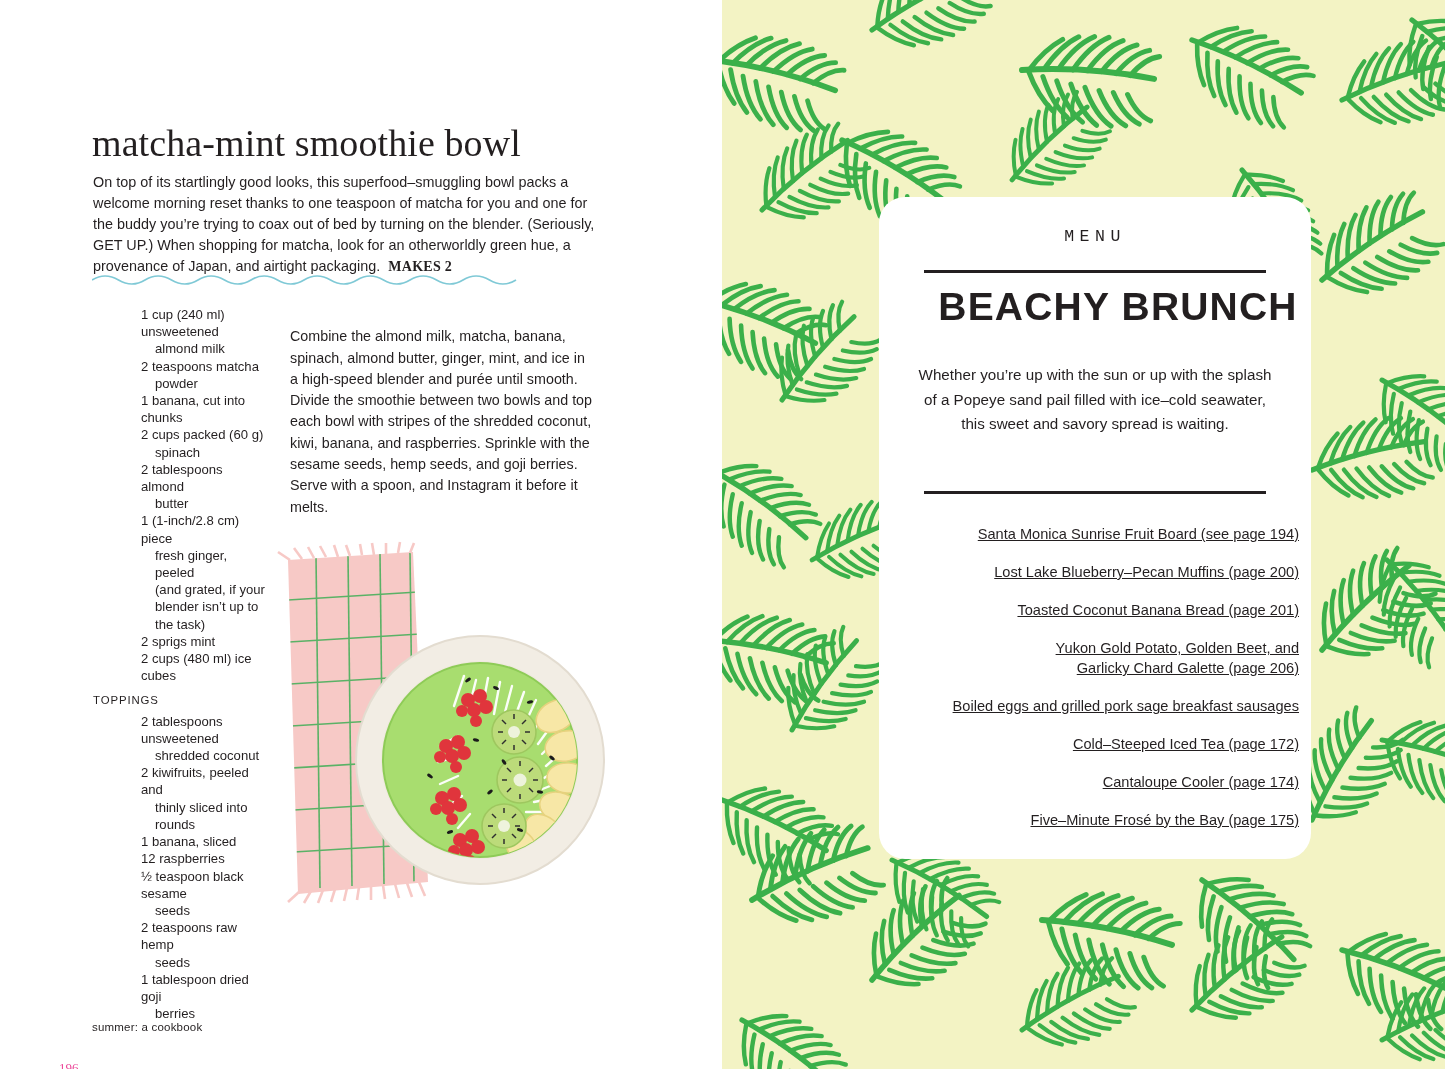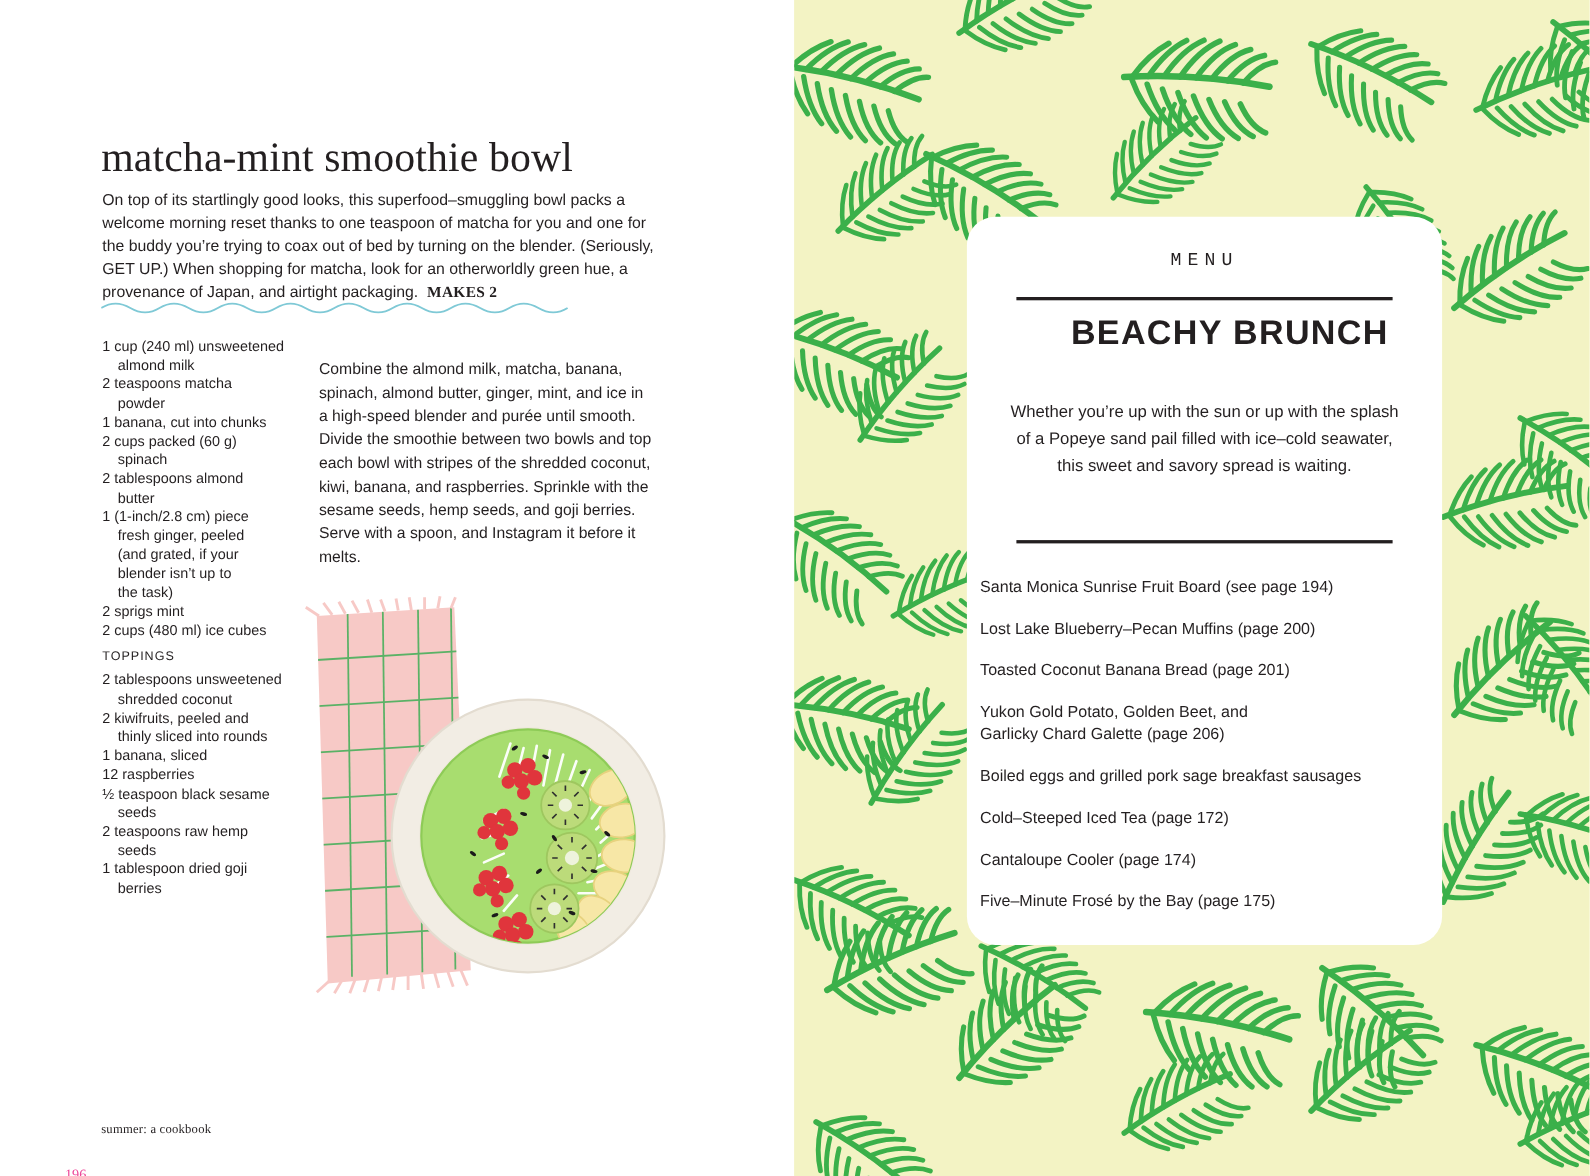--- a/index.html
+++ b/index.html
@@ -62,20 +62,21 @@
     position: absolute;
     left: 93px; top: 306px;
     width: 172px;
     font-size: 13.1px;
     line-height: 17.2px;
     color: #231f20;
   }
   .ingredients .item {
     padding-left: 0;
     margin-bottom: 0px;
+    margin-left: 48px;
   }
   .ingredients .item span.cont {
     display: block;
     padding-left: 14px;
   }
   .toppings-head {
     margin-top: 8px;
     margin-bottom: 3px;
     font-size: 11.4px;
     letter-spacing: 0.9px;
@@ -103,21 +104,21 @@
     position: absolute;
     left: 43px; top: 1060px;
     font-family: "Liberation Serif", serif;
     font-size: 13px;
     color: #ec4899;
     margin-left: 16px;
   }
   .folio-title {
     position: absolute;
     left: 92px; top: 1021px;
-    font-family: Liberation Serif, serif;
+    font-family: Liberation Sans, sans-serif;
     font-size: 11.5px;
     letter-spacing: 0.2px;
     color: #231f20;
   }
 
   
   .right-page {
     position: absolute;
     left: 722px; top: 0;
     width: 851px; height: 1069px;
@@ -154,39 +155,40 @@
     background: #231f20;
   }
   .rule.top { top: 73px; }
   .rule.bottom { top: 294px; }
   .menu-heading {
     position: absolute;
     left: 0; right: 0; top: 88px;
     text-align: center;
     font-family: "Liberation Sans", sans-serif;
     font-weight: bold;
-    font-size: 31px;
+    font-size: 39px;
     letter-spacing: 1.2px;
     color: #231f20;
     padding-left: 46px;
   }
   .menu-blurb {
     position: absolute;
     left: 38px; top: 166px;
     width: 356px;
     text-align: center;
     font-size: 15.2px;
     line-height: 24.5px;
     color: #231f20;
   }
   .menu-items {
     position: absolute;
     left: 12px; top: 327px;
     width: 408px;
-    text-align: left;
+    text-align: right;
+    text-decoration: underline;
   }
   .menu-items .mi {
     font-size: 14.6px;
     line-height: 20px;
     margin-bottom: 18px;
     color: #231f20;
   }
   .menu-items .mi .l2 { display: block; }
 </style>
 </head>

